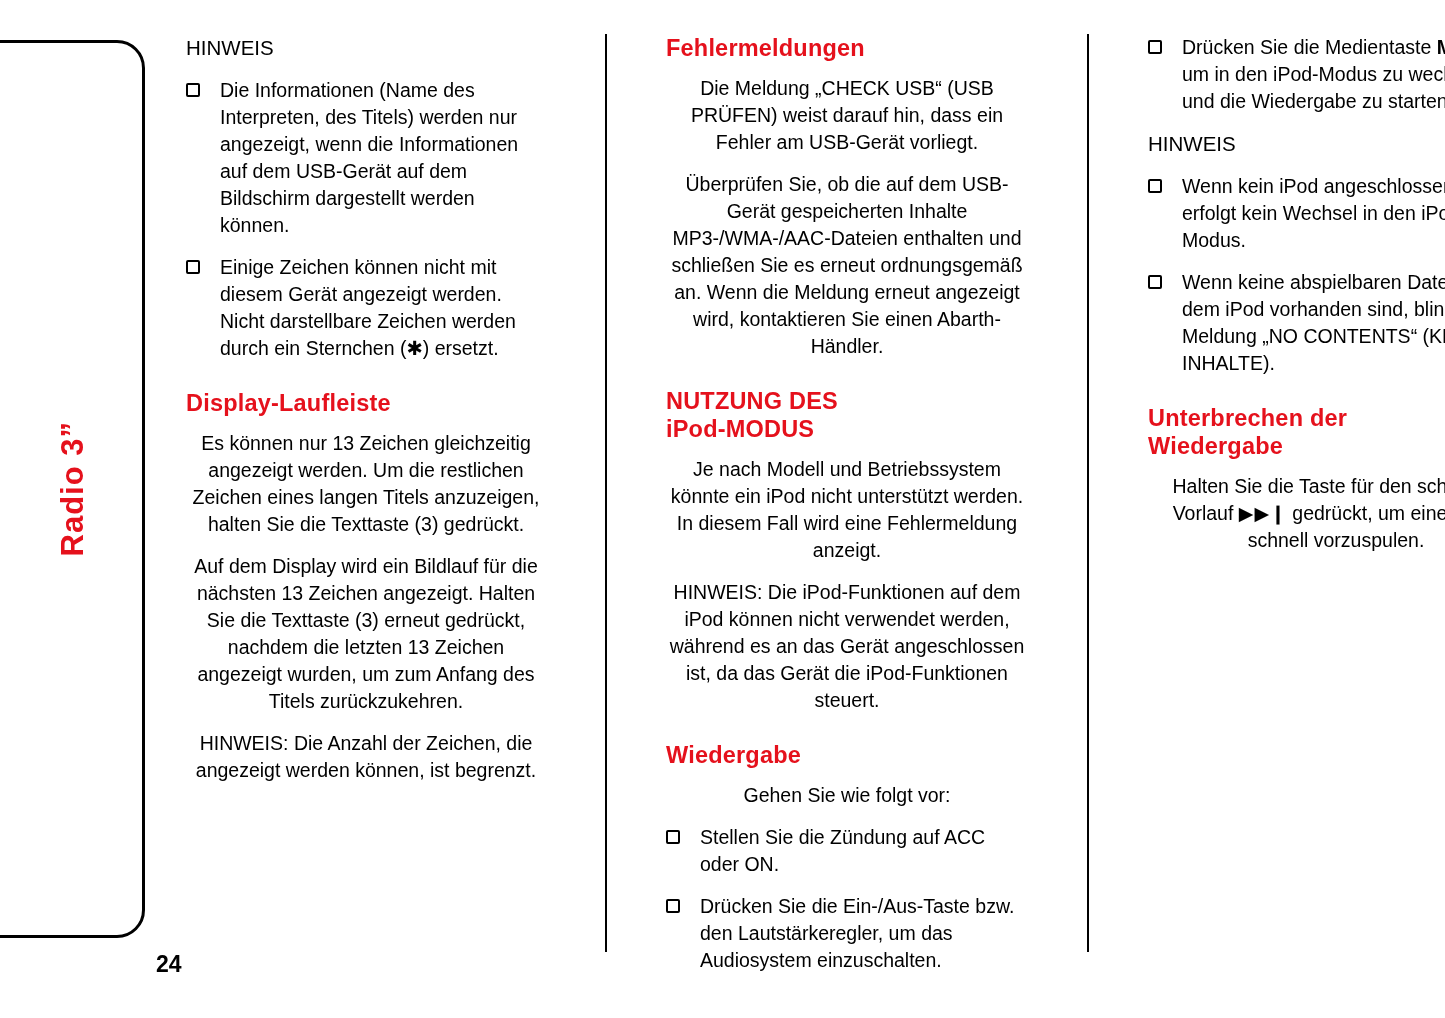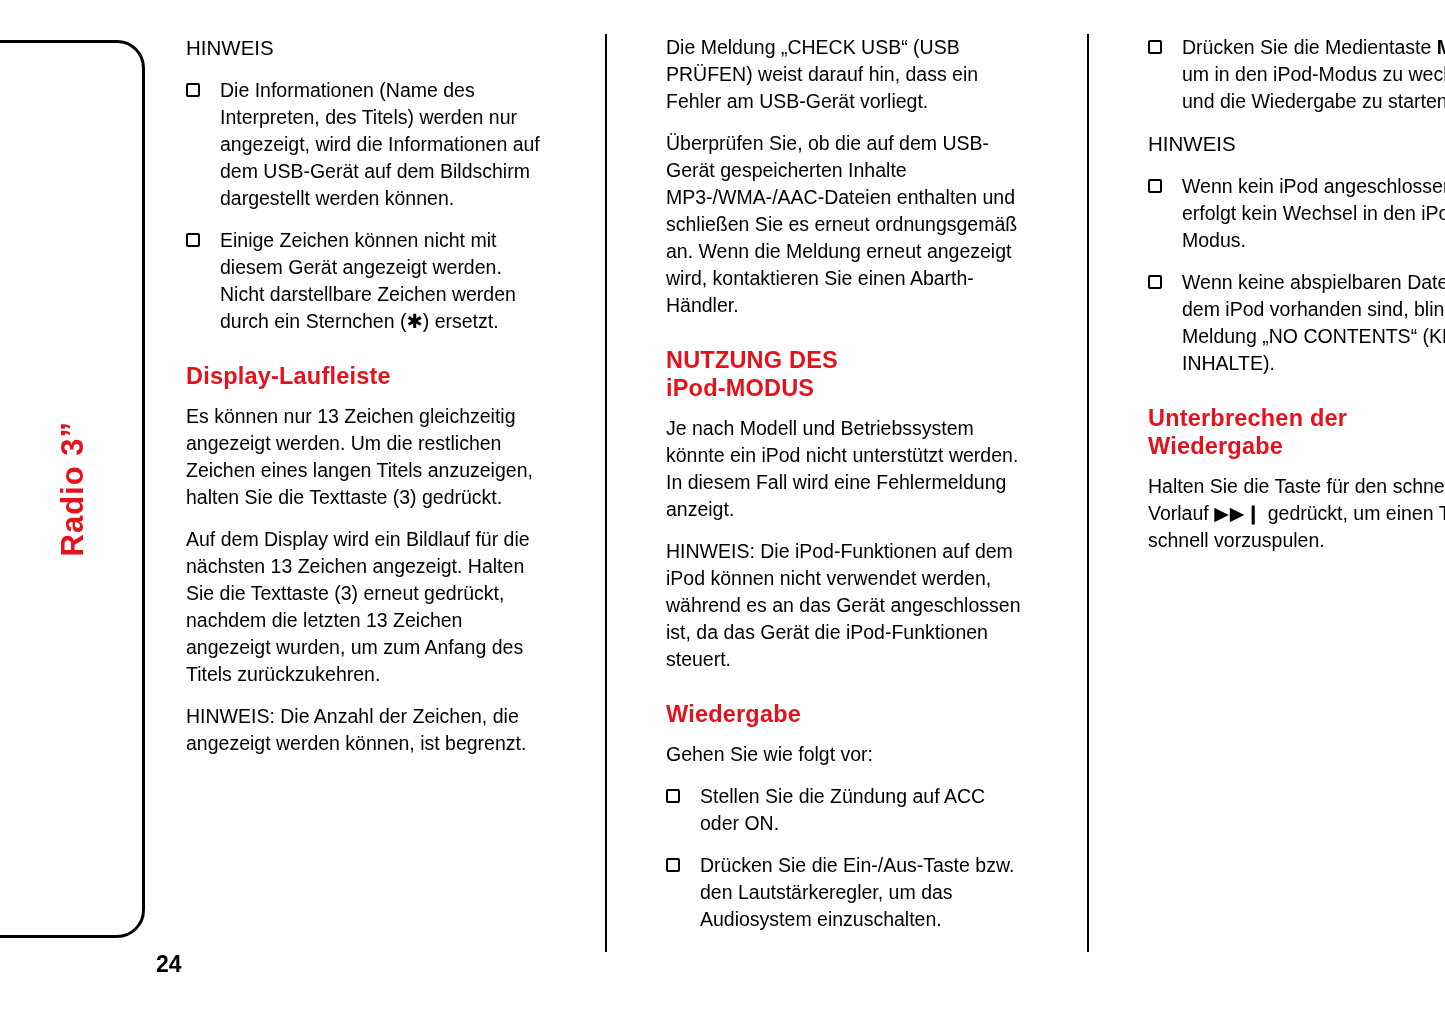--- a/index.html
+++ b/index.html
@@ -42,21 +42,21 @@
   }
   .col { width:362px; }
   .col-1 { width:360px; }
   .col-3 { width:376px; }
   .divider { width:2px; min-height:918px; background:#000; margin:0 19px; }
 
   .col > *:first-child { margin-top:0; }
 
   .note-h { font-size:20.5px; line-height:27px; margin:6px 0 16px; }
 
-  .para { font-size:19.5px; line-height:27px; margin:12px 0 15px; }
+  .para { font-size:19.5px; line-height:27px; margin:12px 0 15px;text-align:center; }
 
   .h-red {
     color:var(--accent); font-weight:bold;
     font-size:23.5px; line-height:28px;
     letter-spacing:0.2px;
     margin:27px 0 13px;
     white-space:pre-line;
   }
 
   .bullet { display:flex; margin:0 0 15px; font-size:19.5px; line-height:27px;justify-content:center; }
@@ -83,36 +83,37 @@
 
   <div class="page-num">24</div>
 
   <div class="content">
 
     <section class="col col-1">
       <div class="note-h">HINWEIS</div>
 
       <div class="bullet">
         <span class="bullet-icon"><span class="sq"></span></span>
-        <span class="bullet-text">Die Informationen (Name des Interpreten, des Titels) werden nur angezeigt, wird die Informationen auf dem USB-Gerät auf dem Bildschirm dargestellt werden können.</span>
+        <span class="bullet-text">Die Informationen (Name des Interpreten, des Titels) werden nur angezeigt, wenn die Informationen auf dem USB-Gerät auf dem Bildschirm dargestellt werden können.</span>
       </div>
       <div class="bullet">
         <span class="bullet-icon"><span class="sq"></span></span>
         <span class="bullet-text">Einige Zeichen können nicht mit diesem Gerät angezeigt werden. Nicht darstellbare Zeichen werden durch ein Sternchen (✱) ersetzt.</span>
       </div>
 
       <h2 class="h-red">Display-Laufleiste</h2>
       <p class="para">Es können nur 13 Zeichen gleichzeitig angezeigt werden. Um die restlichen Zeichen eines langen Titels anzuzeigen, halten Sie die Texttaste (3) gedrückt.</p>
       <p class="para">Auf dem Display wird ein Bildlauf für die nächsten 13 Zeichen angezeigt. Halten Sie die Texttaste (3) erneut gedrückt, nachdem die letzten 13 Zeichen angezeigt wurden, um zum Anfang des Titels zurückzukehren.</p>
       <p class="para">HINWEIS: Die Anzahl der Zeichen, die angezeigt werden können, ist begrenzt.</p>
     </section>
 
     <div class="divider"></div>
 
     <section class="col col-2">
+      <h2 class="h-red">Fehlermeldungen</h2>
       <p class="para">Die Meldung „CHECK USB“ (USB PRÜFEN) weist darauf hin, dass ein Fehler am USB-Gerät vorliegt.</p>
       <p class="para">Überprüfen Sie, ob die auf dem USB-Gerät gespeicherten Inhalte MP3-/WMA-/AAC-Dateien enthalten und schließen Sie es erneut ordnungsgemäß an. Wenn die Meldung erneut angezeigt wird, kontaktieren Sie einen Abarth-Händler.</p>
 
       <h2 class="h-red">NUTZUNG DES
 iPod-MODUS</h2>
       <p class="para">Je nach Modell und Betriebssystem könnte ein iPod nicht unterstützt werden. In diesem Fall wird eine Fehlermeldung anzeigt.</p>
       <p class="para">HINWEIS: Die iPod-Funktionen auf dem iPod können nicht verwendet werden, während es an das Gerät angeschlossen ist, da das Gerät die iPod-Funktionen steuert.</p>
 
       <h2 class="h-red">Wiedergabe</h2>
       <p class="para">Gehen Sie wie folgt vor:</p>

